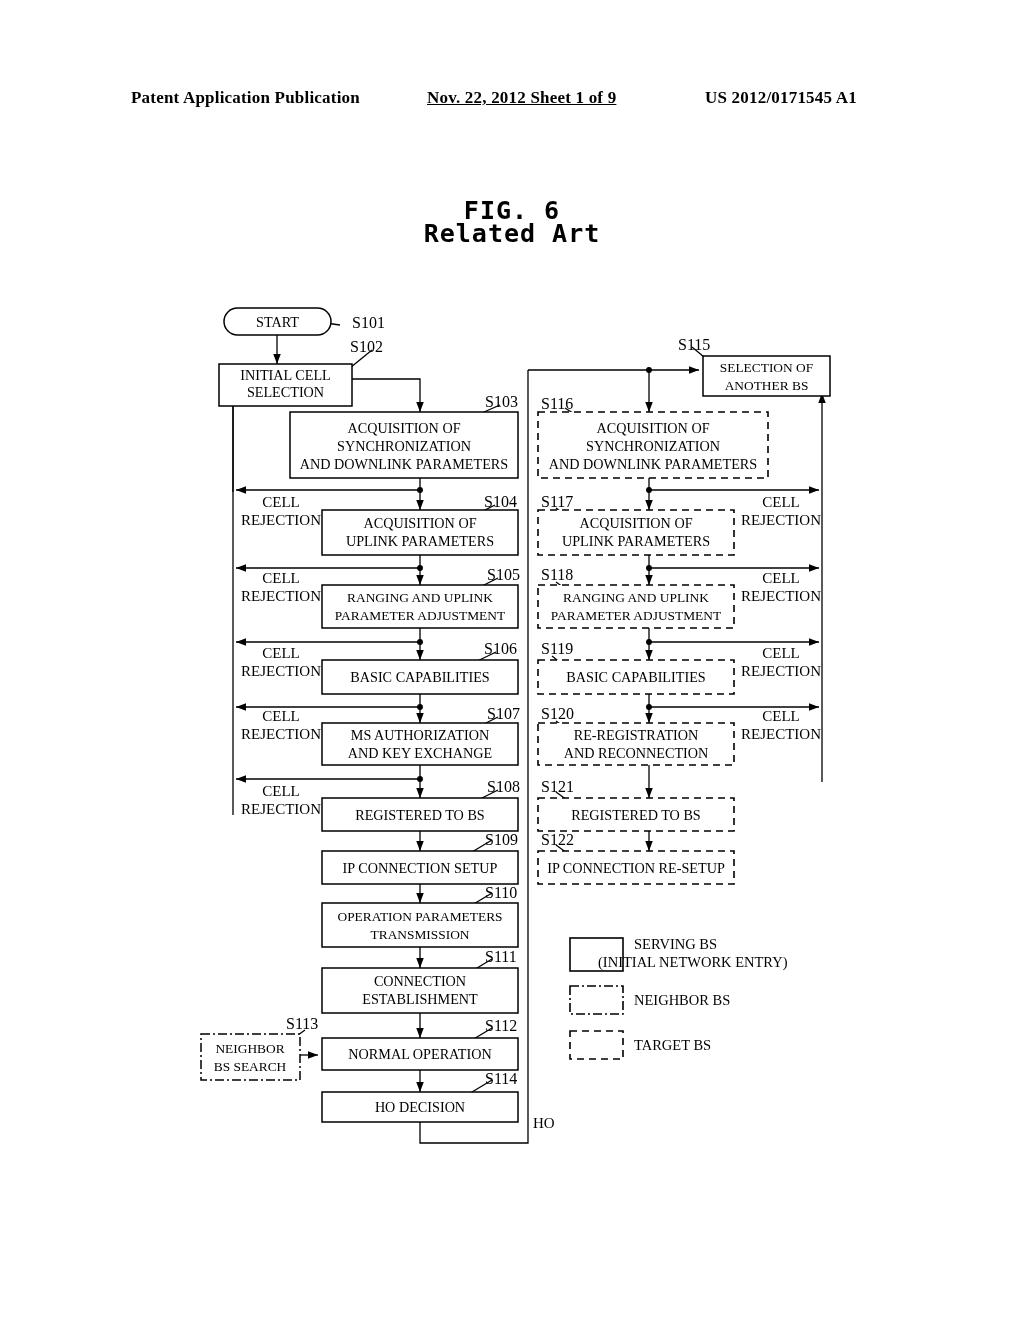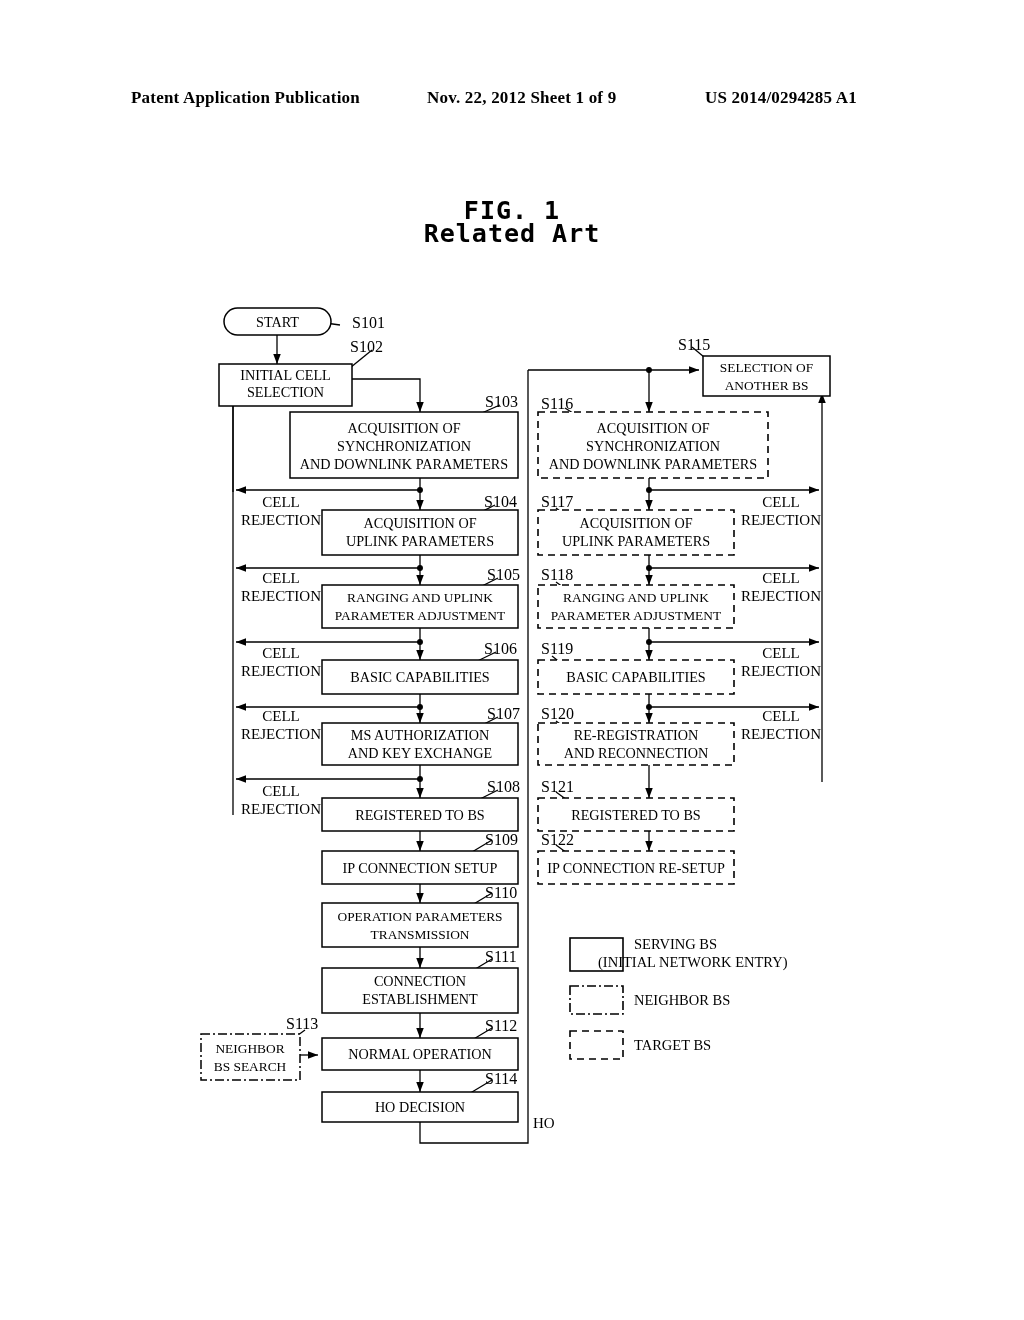--- a/index.html
+++ b/index.html
@@ -2,21 +2,21 @@
 <html><head>
 <meta charset="utf-8">
 <style>
   html,body{margin:0;padding:0;background:#ffffff;}
   body{width:1024px;height:1320px;position:relative;font-family:"Liberation Serif",serif;color:#000;}
   #page{position:absolute;left:0;top:0;width:1020px;height:1320px;overflow:hidden;background:#fff;}
 
   .hdr{position:absolute;top:88px;left:0;width:1024px;height:26px;}
   .hdr span{position:absolute;font-family:"Liberation Serif",serif;font-weight:bold;font-size:17px;letter-spacing:.2px;white-space:nowrap;}
   .hdr .h1{left:131px;top:0;}
-  .hdr .h2{left:427px;top:0;}
+  .hdr .h2{left:427px;top:0;text-decoration:underline;}
   .hdr .h3{left:705px;top:0;}
 
   .figtitle{position:absolute;width:1024px;text-align:center;font-family:"DejaVu Sans Mono","Liberation Mono",monospace;font-weight:bold;font-size:25px;letter-spacing:1px;}
   .figtitle.l1{top:196px;}
   .figtitle.l2{top:219px;}
 
   svg{position:absolute;left:0;top:0;}
   .bt{font-family:"Liberation Serif",serif;font-size:14.2px;fill:#000;text-anchor:middle;}
   .bt.sm{font-size:13.4px;}
   .ref{font-family:"Liberation Serif",serif;font-size:16px;fill:#000;}
@@ -25,24 +25,24 @@
   .ho{font-family:"Liberation Serif",serif;font-size:15px;fill:#000;}
 </style>
 </head>
 <body>
 
 <div id="page">
 
   <div class="hdr">
     <span class="h1">Patent Application Publication</span>
     <span class="h2">Nov. 22, 2012  Sheet 1 of 9</span>
-    <span class="h3">US 2014/0294285 A1</span>
+    <span class="h3">US 2012/0171545 A1</span>
   </div>
 
-  <div class="figtitle l1">FIG. 1</div>
+  <div class="figtitle l1">FIG. 6</div>
   <div class="figtitle l2">Related Art</div>
 
   <svg width="1024" height="1320">
     <defs>
       <marker id="ah" markerWidth="9" markerHeight="9" refX="8" refY="3" orient="auto" markerUnits="strokeWidth">
         <path d="M0,0 L8,3 L0,6 z" fill="#000"></path>
       </marker>
       <marker id="ahl" markerWidth="9" markerHeight="9" refX="8" refY="3" orient="auto" markerUnits="strokeWidth">
         <path d="M0,0 L8,3 L0,6 z" fill="#000"></path>
       </marker>

